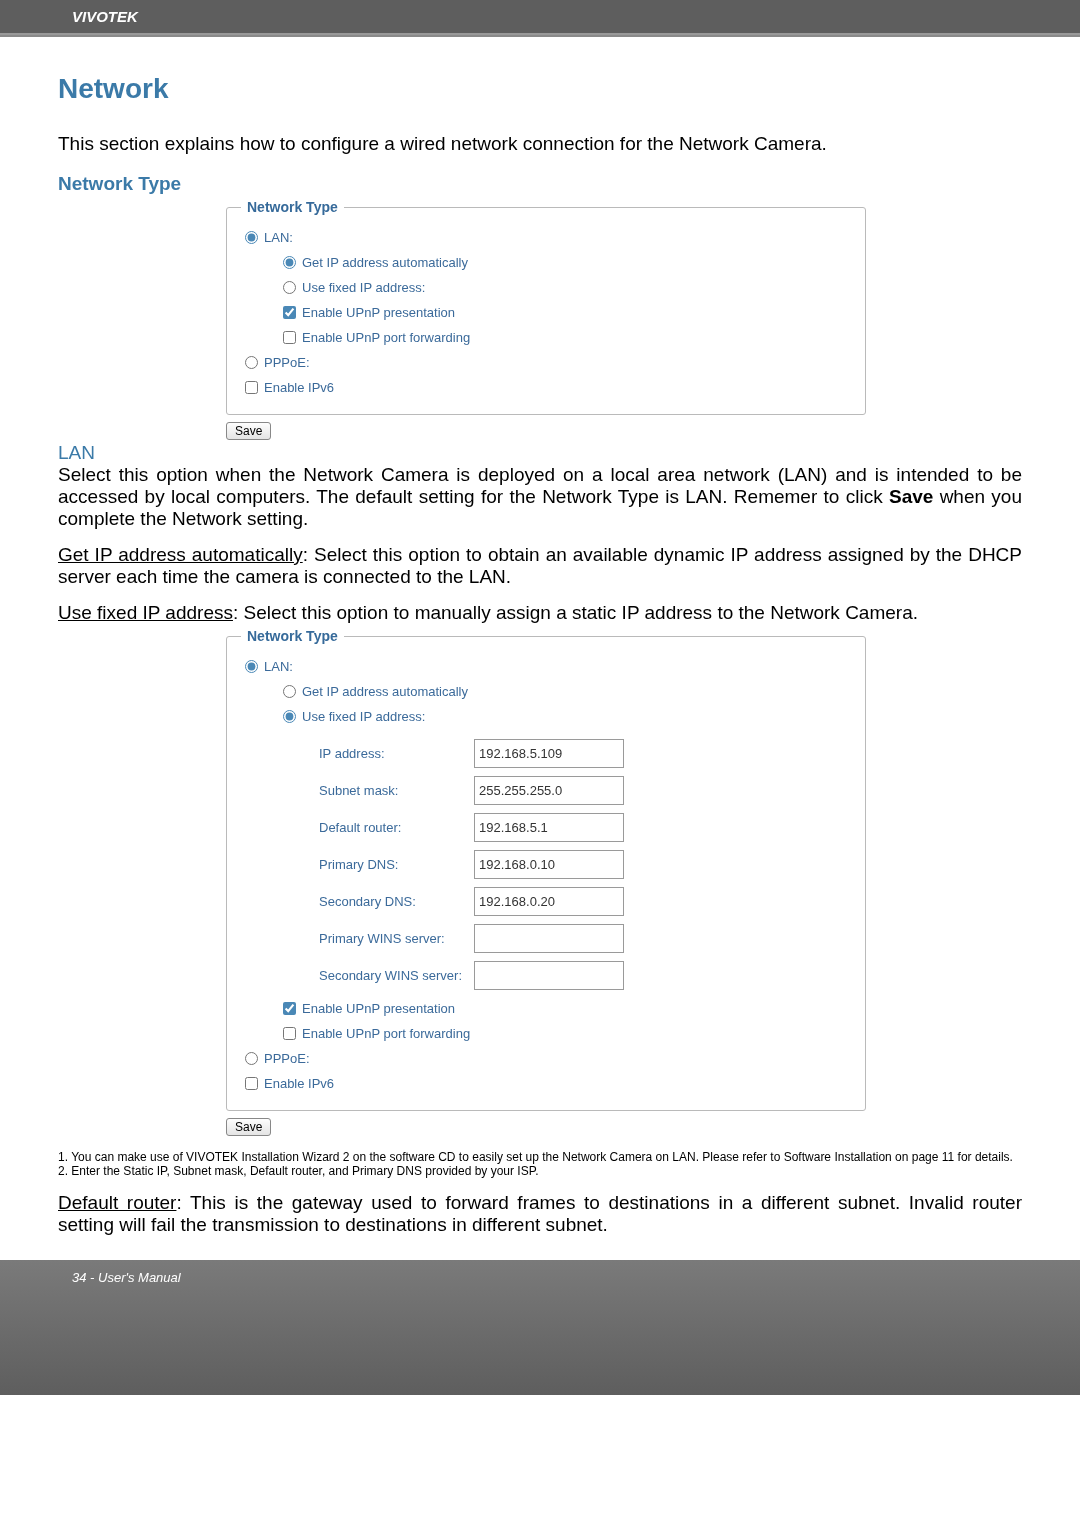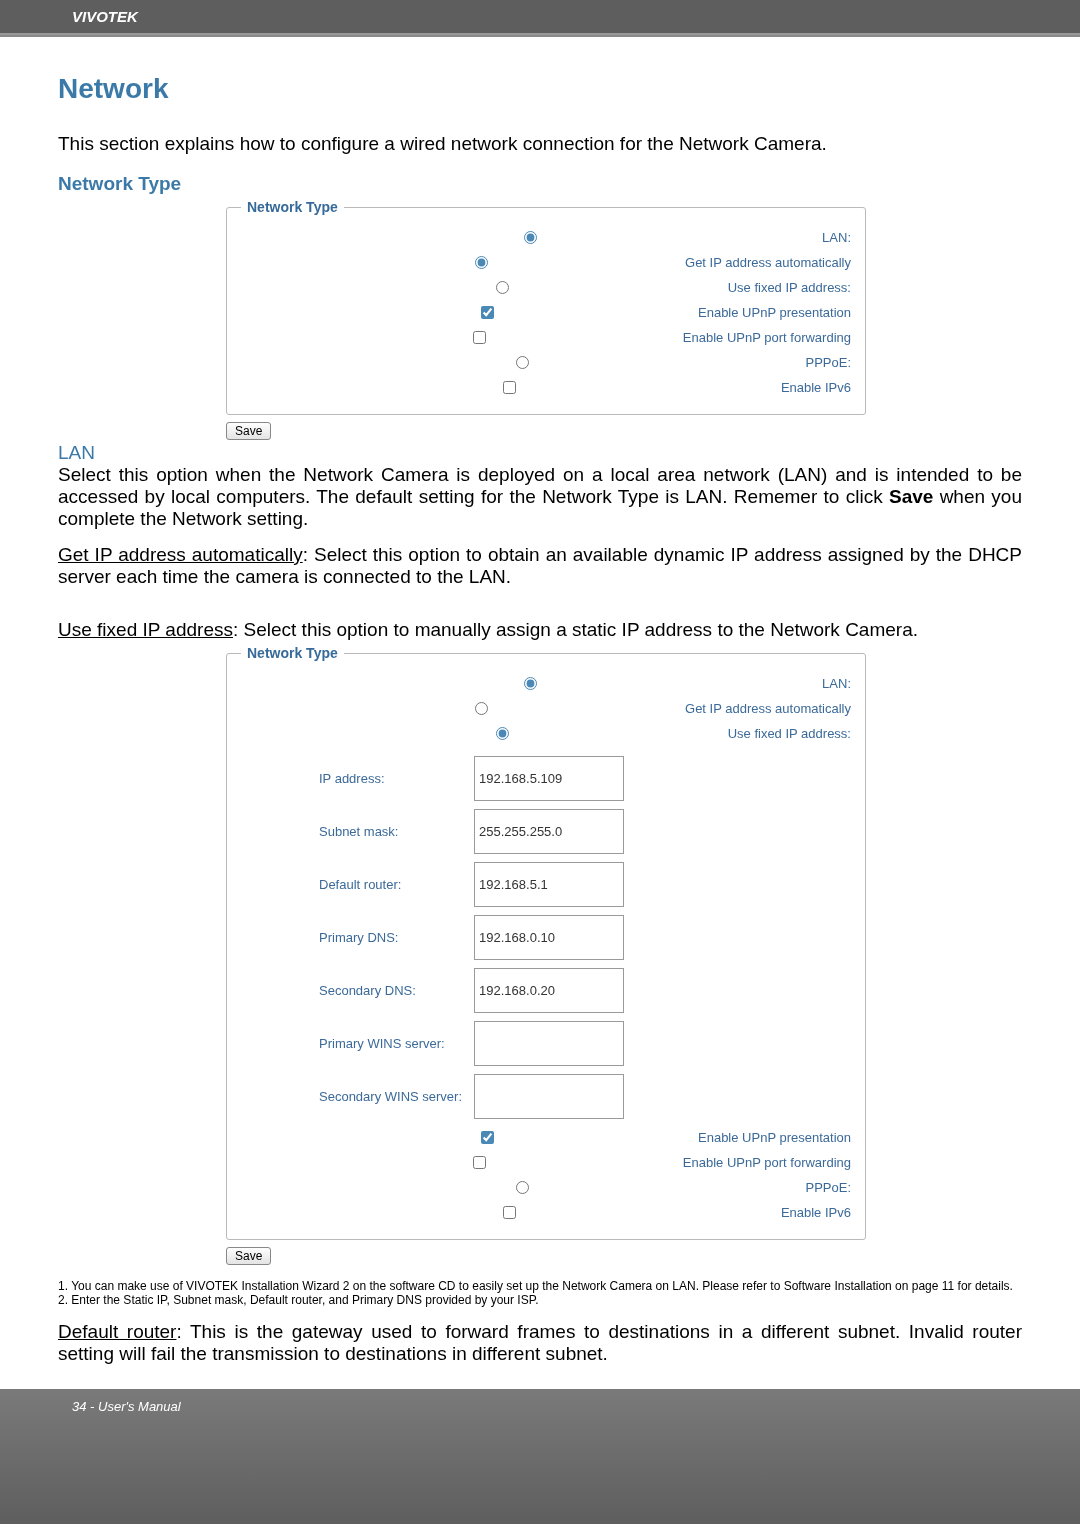--- a/index.html
+++ b/index.html
@@ -70,21 +70,20 @@
     font-weight: bold;
     font-size: 14px;
     padding: 0 6px;
   }
   .row {
     display: flex;
     align-items: center;
     font-size: 13px;
     color: #3b6a9a;
     padding: 5px 0 5px 0;
-    justify-content: space-between;
   }
   .row .indent1 { padding-left: 4px; }
   .row .indent2 { padding-left: 42px; }
   .row input[type="radio"], .row input[type="checkbox"] {
     margin-right: 6px;
     width: 13px; height: 13px;
     accent-color: #4a88b6;
   }
   .row label { color: #3b6a9a; }
   .save-btn-wrap {
@@ -108,21 +107,21 @@
     border-spacing: 0 4px;
   }
   .ip-table td {
     font-size: 13px;
     color: #3b6a9a;
     padding: 2px 6px;
   }
   .ip-input {
     width: 150px;
     font-size: 13px;
-    padding: 14px 4px;
+    padding: 6px 4px;
     border: 1px solid #9a9a9a;
     color: #333;
   }
 
   .footer-band {
     margin-top: 24px;
     background: linear-gradient(#7a7a7a,#5e5e5e);
     color: #fff;
     font-style: italic;
     font-size: 13px;
@@ -197,21 +196,21 @@
   <div class="save-btn-wrap">
     <button class="save-btn">Save</button>
   </div>
 
   <div class="lan-heading">LAN</div>
 
   <div class="body-text justified" style="margin-bottom:14px;">
     <span>Select this option when the Network Camera is deployed on a local area network (LAN) and is intended to be accessed by local computers. The default setting for the Network Type is LAN. Rememer to click </span><span class="bold">Save</span><span> when you complete the Network setting.</span>
   </div>
 
-  <div class="body-text justified" style="margin-bottom:31px;">
+  <div class="body-text justified" style="margin-bottom:14px;">
     <span class="underline">Get IP address automatically</span><span>: Select this option to obtain an available dynamic IP address assigned by the DHCP server each time the camera is connected to the LAN.</span>
   </div>
 
   <div class="body-text justified" style="margin-bottom:4px;">
     <span class="underline">Use fixed IP address</span><span>: Select this option to manually assign a static IP address to the Network Camera.</span>
   </div>
 
   <div class="fieldset-wrap">
     <fieldset>
       <legend>Network Type</legend>

